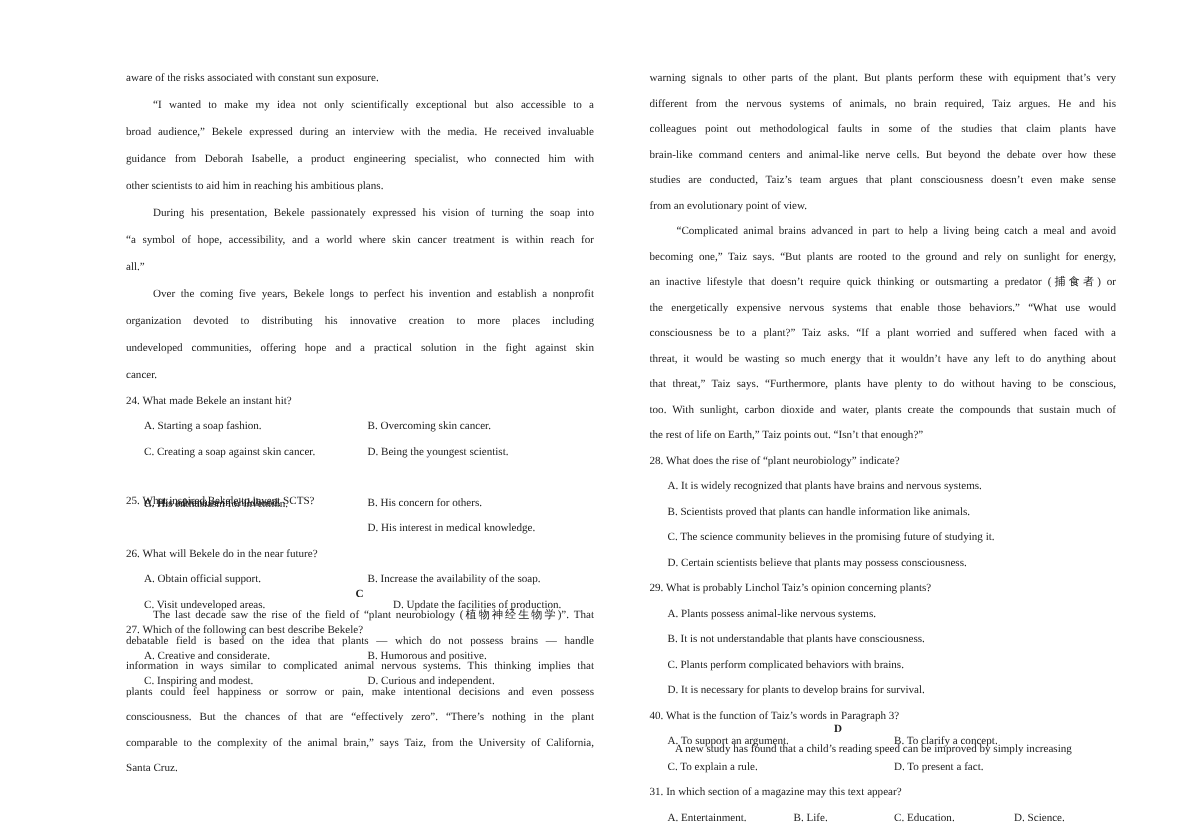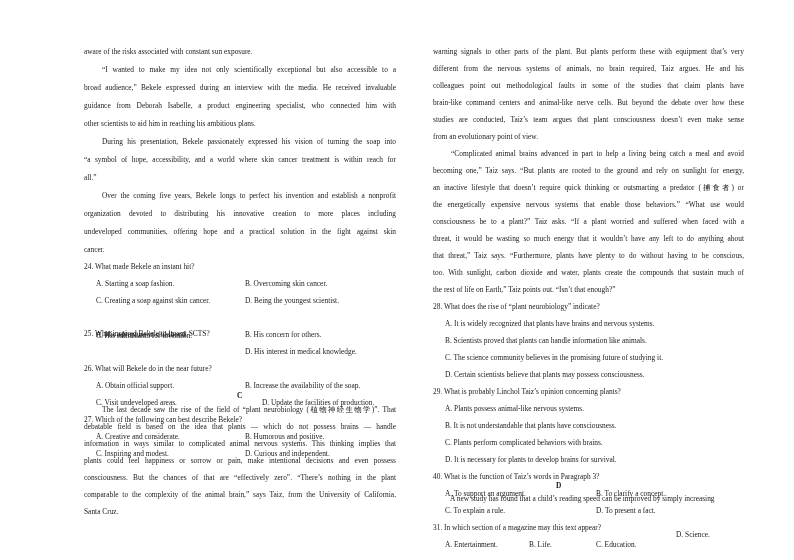--- a/index.html
+++ b/index.html
@@ -101,21 +101,21 @@
   <div class="line" style="top:425px" data-name="question-30-stem" data-bind="right_column.questions.2.stem">40. What is the function of Taiz’s words in Paragraph 3?</div>
   <div class="opt" style="top:442px;left:12px" data-name="question-30-option-a" data-bind="right_column.questions.2.options.0">A. To support an argument.</div>
   <div class="opt" style="top:442px;left:163px" data-name="question-30-option-b" data-bind="right_column.questions.2.options.1">B. To clarify a concept.</div>
   <div class="opt" style="top:459px;left:12px" data-name="question-30-option-c" data-bind="right_column.questions.2.options.2">C. To explain a rule.</div>
   <div class="opt" style="top:459px;left:163px" data-name="question-30-option-d" data-bind="right_column.questions.2.options.3">D. To present a fact.</div>
 
   <div class="line" style="top:476px" data-name="question-31-stem" data-bind="right_column.questions.3.stem">31. In which section of a magazine may this text appear?</div>
   <div class="opt" style="top:493px;left:12px" data-name="question-31-option-a" data-bind="right_column.questions.3.options.0">A. Entertainment.</div>
   <div class="opt" style="top:493px;left:96px" data-name="question-31-option-b" data-bind="right_column.questions.3.options.1">B. Life.</div>
   <div class="opt" style="top:493px;left:163px" data-name="question-31-option-c" data-bind="right_column.questions.3.options.2">C. Education.</div>
-  <div class="opt" style="top:483px;left:243px" data-name="question-31-option-d" data-bind="right_column.questions.3.options.3">D. Science.</div>
+  <div class="opt" style="top:493px;left:243px" data-name="question-31-option-d" data-bind="right_column.questions.3.options.3">D. Science.</div>
 </div>
 
 <div class="center" style="top:481px;left:556px" data-name="section-d-heading" data-bind="right_column.section_d_heading">D</div>
 <div class="line" style="top:494px;left:450px;position:absolute" data-name="passage-line" data-bind="right_column.passage_d_first_line">A new study has found that a child’s reading speed can be improved by simply increasing</div>
 
 <style>
   
   .col.left [data-name="section-c-heading"] { top:344px !important; left:153px; margin-top:0 !important; position:absolute; }
   .col.left .line[data-bind^="left_column.passage_c_lines"] { }
 </style>

